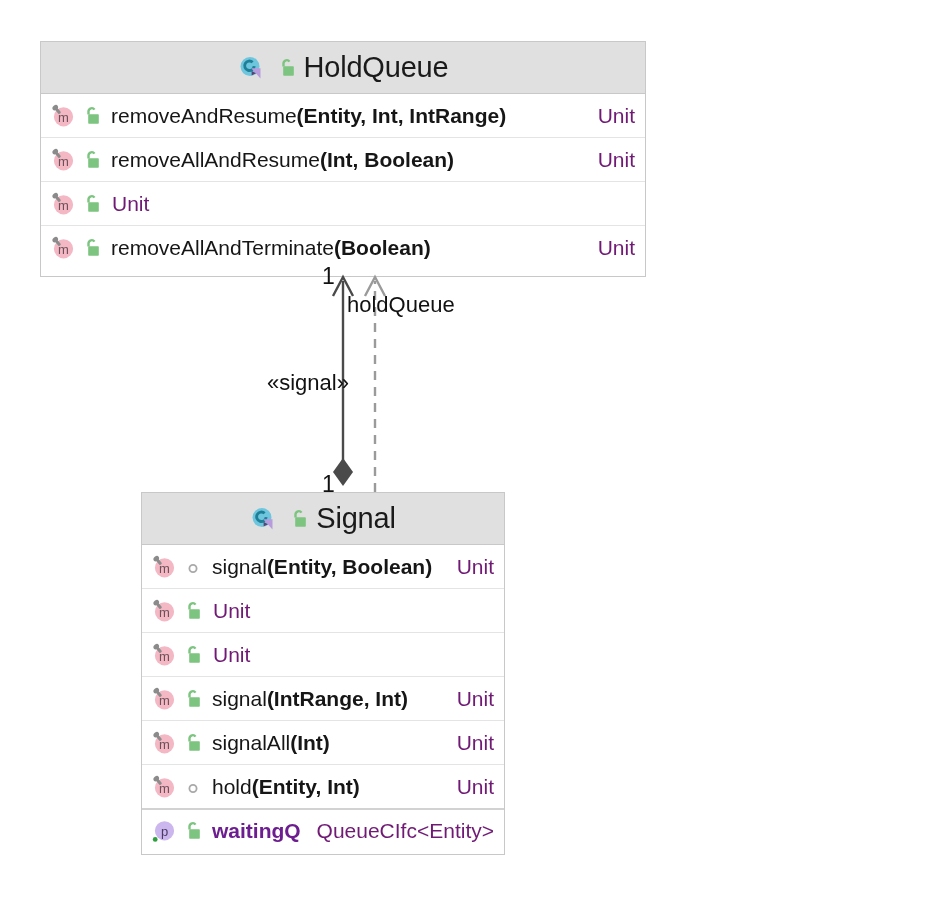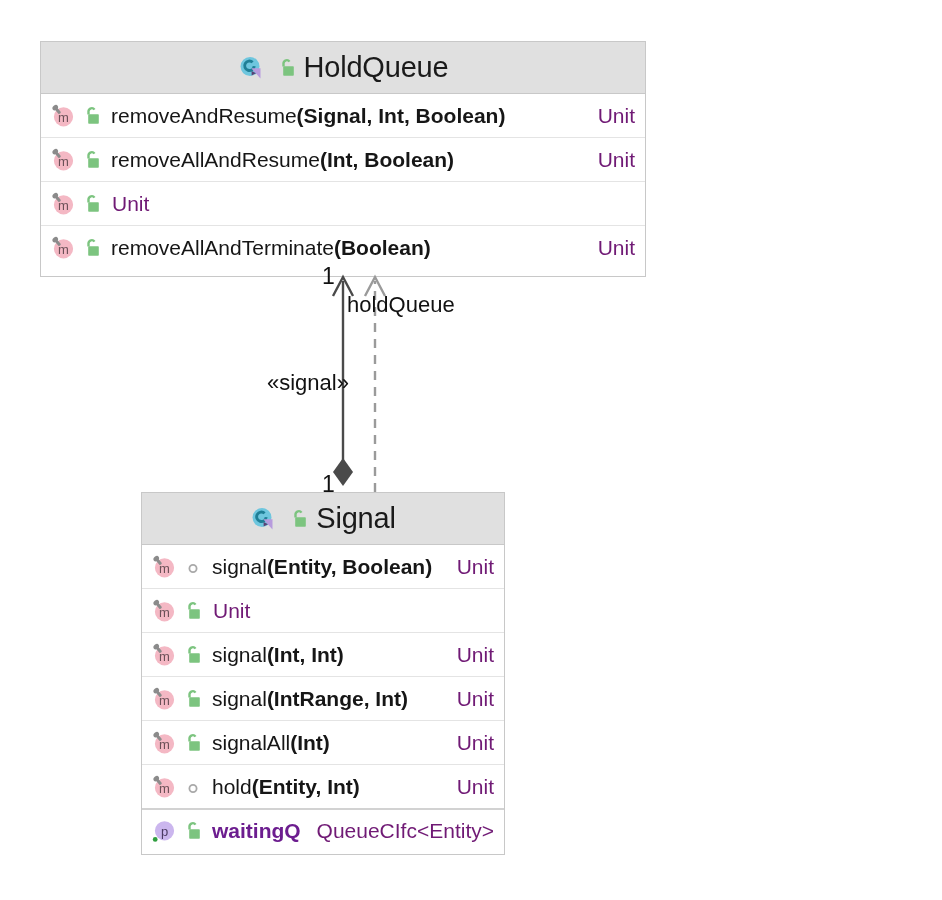--- a/index.html
+++ b/index.html
@@ -155,21 +155,21 @@
             <text x="13.5" y="19" font-family="'Liberation Sans',sans-serif" font-size="13" fill="#6b5057" text-anchor="middle">m</text>
           </svg>
         </span>
         <span class="icon icon-vis">
           <svg viewBox="0 0 20 22" width="20" height="22">
             <path d="M6.5 9.5 V6.2 a3.3 3.3 0 0 1 6.0 -1.6" fill="none" stroke="#7cc47f" stroke-width="2.4"></path>
             <rect x="6.2" y="9.2" width="10.6" height="9.6" rx="0.8" fill="#7cc47f"></rect>
           </svg>
         </span>
       </span>
-      <span class="member-sig"><span class="sig-name">removeAndResume</span><span class="sig-punct">(Signal, Int, Boolean)</span></span>
+      <span class="member-sig"><span class="sig-name">removeAndResume</span><span class="sig-punct">(Entity, Int, IntRange)</span></span>
       <span class="member-type">Unit</span>
     </div>
 
     <div class="member-row">
       <span class="member-icons">
         <span class="icon icon-kind">
           <svg viewBox="0 0 26 26" width="26" height="26">
             <circle cx="13.5" cy="13.8" r="9.6" fill="#f4b8c4"></circle>
             <g transform="rotate(-40 7 5)">
               <rect x="4.4" y="4.0" width="3.0" height="7.2" rx="1.3" fill="#8b8b8b"></rect>
@@ -315,21 +315,20 @@
             <text x="13.5" y="19" font-family="'Liberation Sans',sans-serif" font-size="13" fill="#6b5057" text-anchor="middle">m</text>
           </svg>
         </span>
         <span class="icon icon-vis">
           <svg viewBox="0 0 20 22" width="20" height="22">
             <path d="M6.5 9.5 V6.2 a3.3 3.3 0 0 1 6.0 -1.6" fill="none" stroke="#7cc47f" stroke-width="2.4"></path>
             <rect x="6.2" y="9.2" width="10.6" height="9.6" rx="0.8" fill="#7cc47f"></rect>
           </svg>
         </span>
       </span>
-      <span class="member-sig"><span class="sig-name">signal</span><span class="sig-punct">(Int, Int)</span></span>
       <span class="member-type">Unit</span>
     </div>
 
     <div class="member-row">
       <span class="member-icons">
         <span class="icon icon-kind">
           <svg viewBox="0 0 26 26" width="26" height="26">
             <circle cx="13.5" cy="13.8" r="9.6" fill="#f4b8c4"></circle>
             <g transform="rotate(-40 7 5)">
               <rect x="4.4" y="4.0" width="3.0" height="7.2" rx="1.3" fill="#8b8b8b"></rect>

